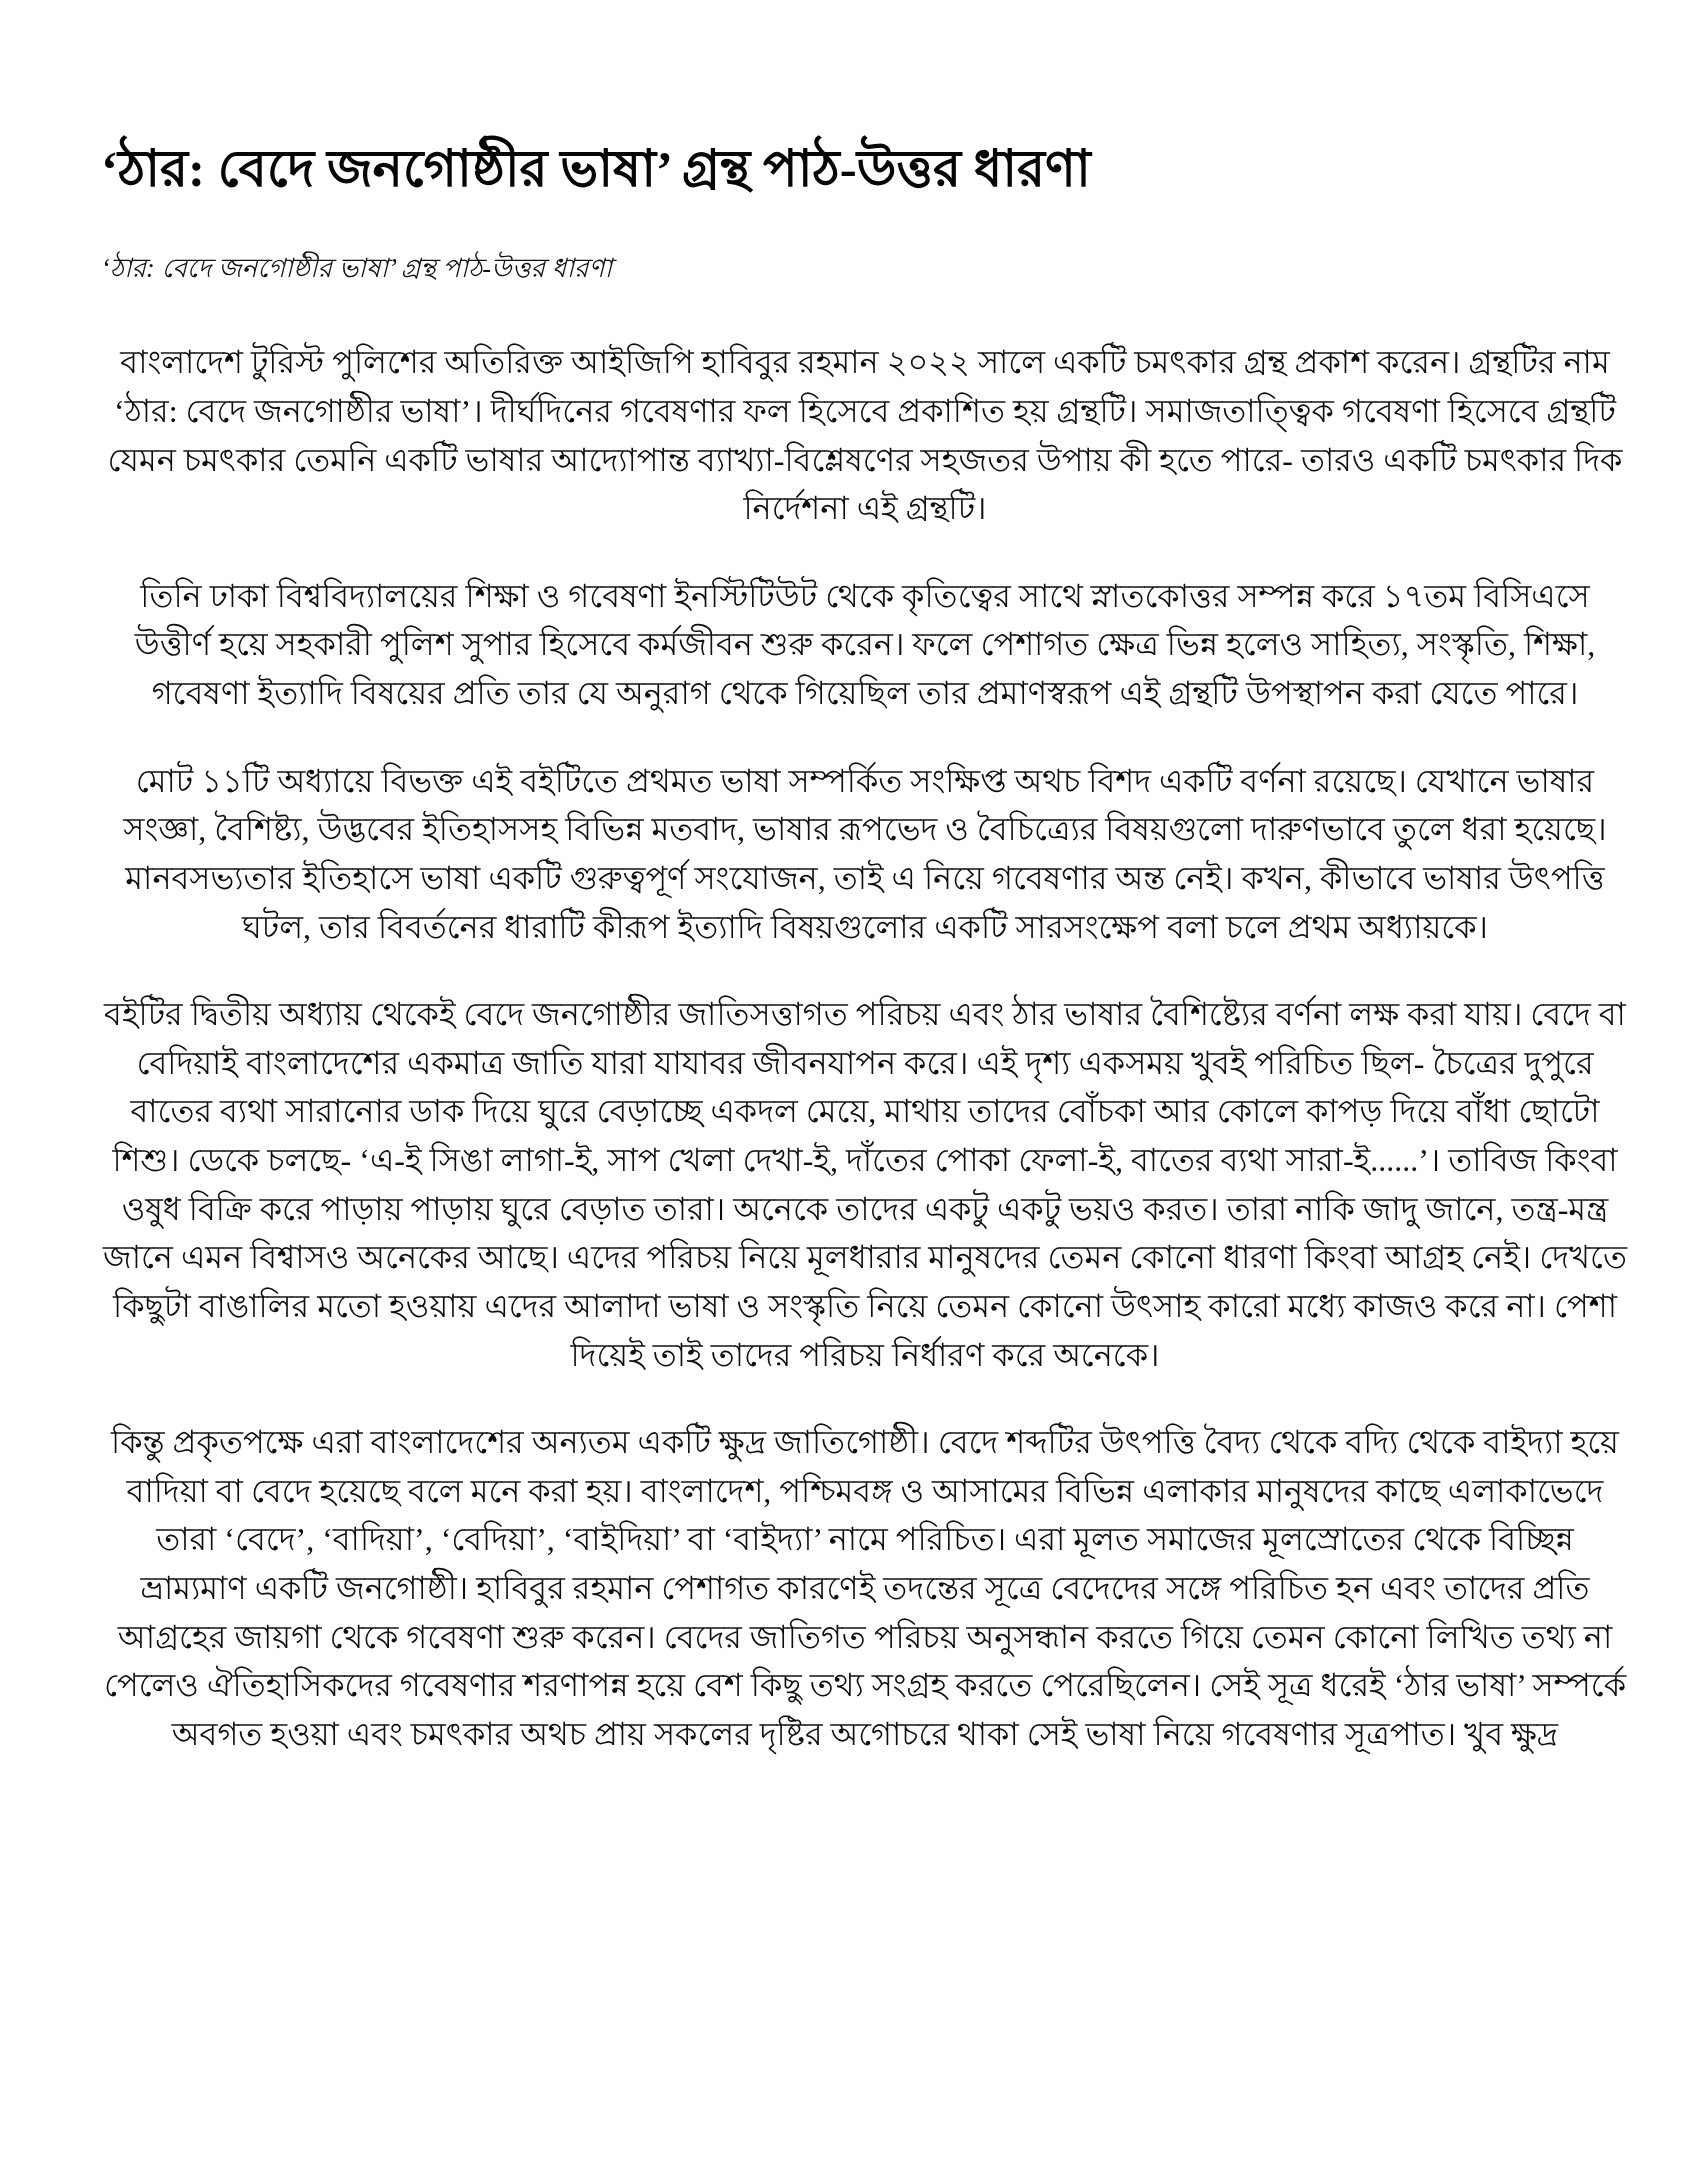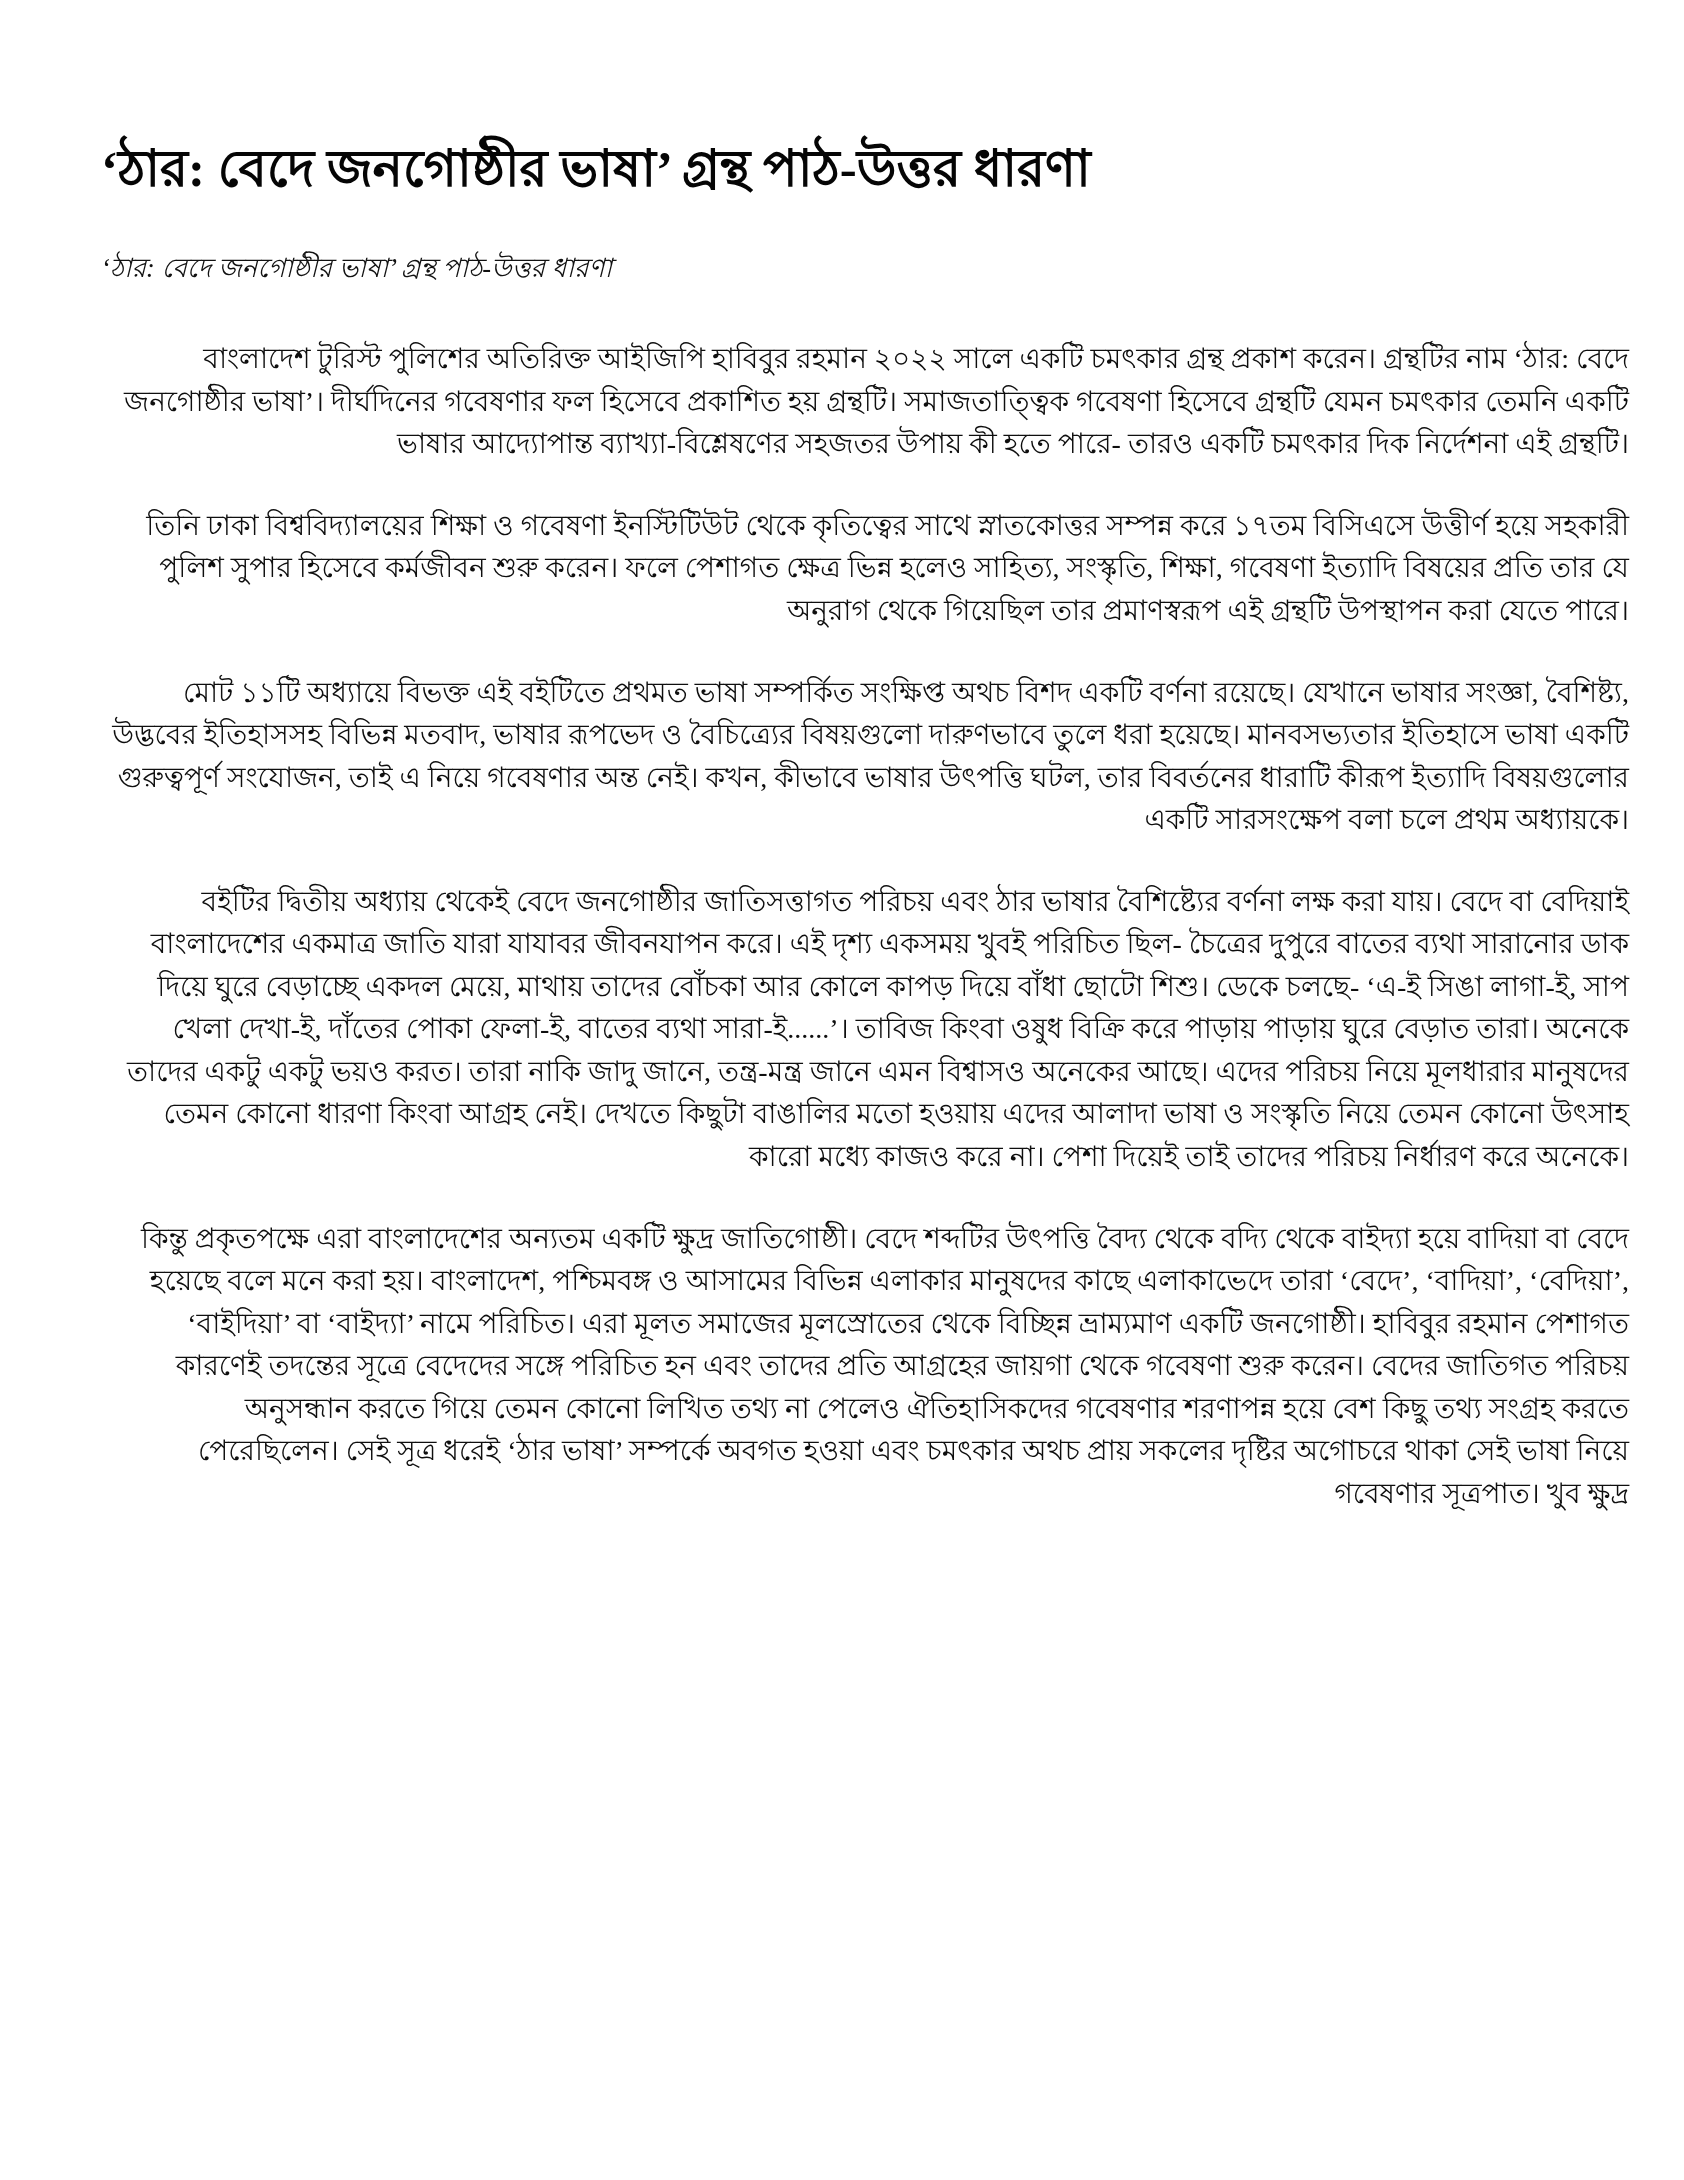--- a/index.html
+++ b/index.html
@@ -29,24 +29,24 @@
   }
   p.doc-subtitle {
     margin: 0 0 51px 0;
     font-style: italic;
     font-size: 26.4px;
     line-height: 1.4;
     color: #111111;
   }
   p.doc-para {
     margin: 0 0 39px 0;
-    font-size: 28px;
+    font-size: 32px;
     line-height: 1.52;
     color: #0e0e0e;
-    text-align: right;
+    text-align: center;
   }
 </style>
 </head>
 <body>
 
 <main class="doc">
   <h1 class="doc-title">‘ঠার: বেদে জনগোষ্ঠীর ভাষা’ গ্রন্থ পাঠ-উত্তর ধারণা</h1>
 
   <p class="doc-subtitle">‘ঠার: বেদে জনগোষ্ঠীর ভাষা’ গ্রন্থ পাঠ-উত্তর ধারণা</p>
 

